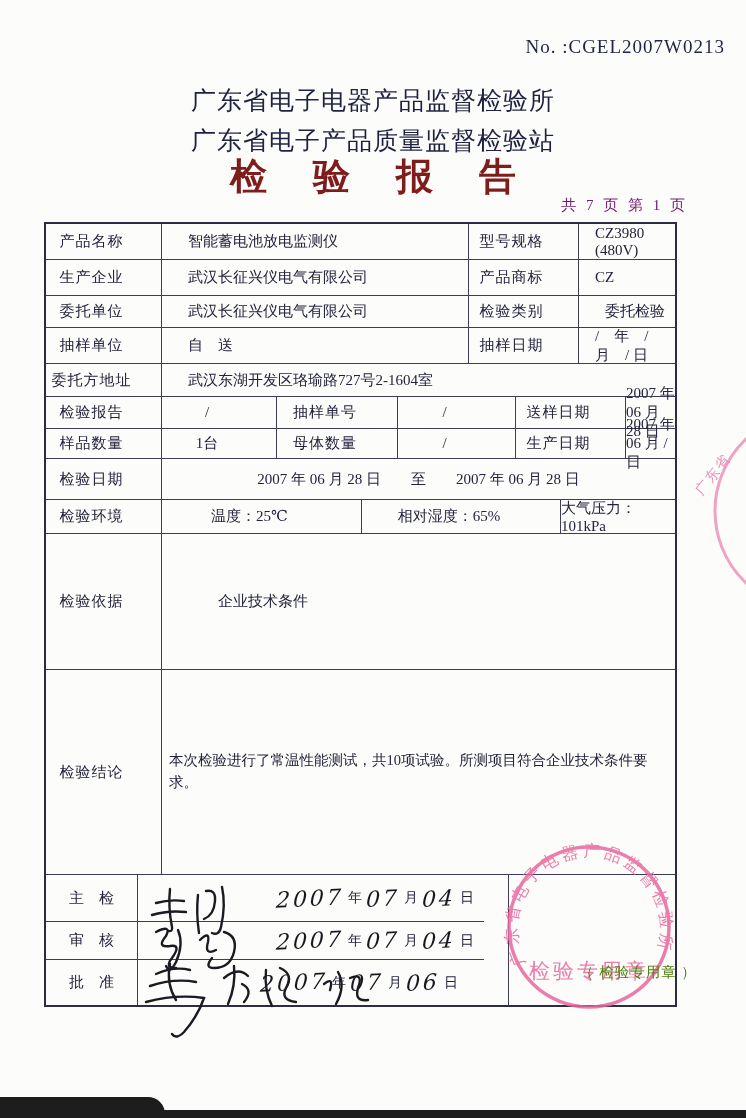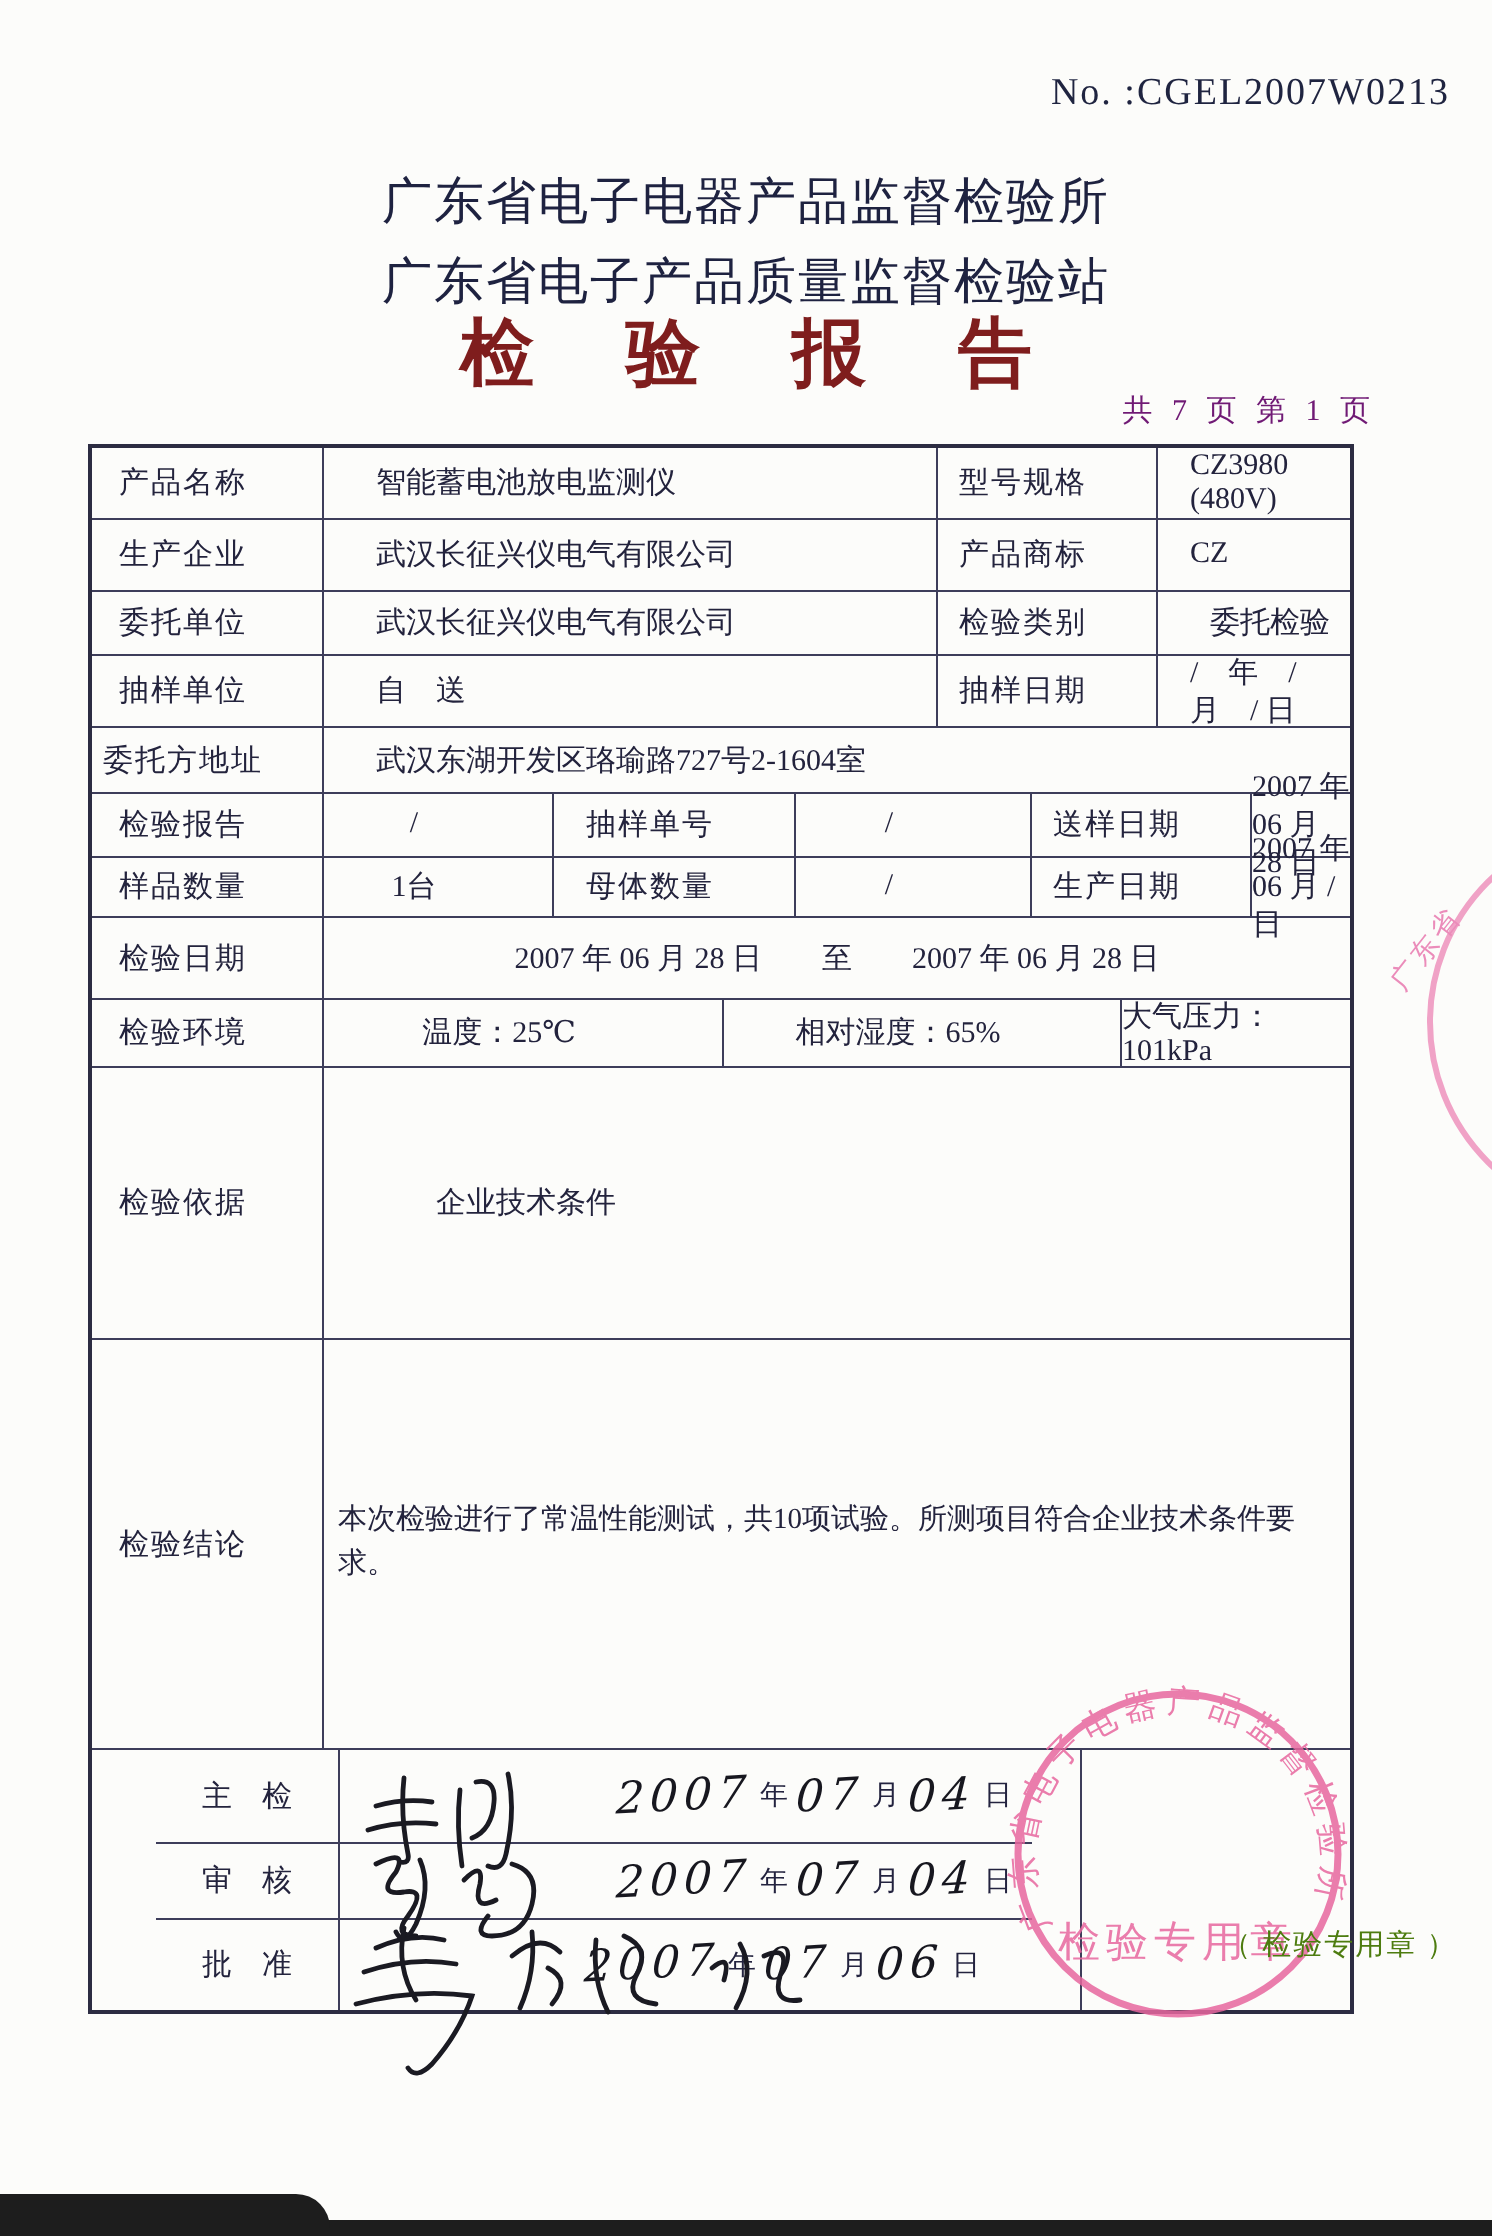--- a/index.html
+++ b/index.html
@@ -34,21 +34,21 @@
   .row:last-child { border-bottom: none; }
   .cell { border-left: 1px solid #3d3d5a; display: flex; align-items: center; font-size: 15px; }
   .cell:first-child { border-left: none; }
   .lbl { justify-content: center; letter-spacing: 1px; }
   .val { padding-left: 26px; }
   .ctr { justify-content: center; padding-left: 0; }
   .small-pad { padding-left: 16px; }
 
   .h36 { height: 36px; } .h32 { height: 32px; } .h33 { height: 33px; }
   .h30 { height: 30px; } .h41 { height: 41px; } .h34 { height: 34px; }
-  .h136 { height: 136px; } .h205 { height: 205px; } .h130 { height: 130px; margin-left: 32px; }
+  .h136 { height: 136px; } .h205 { height: 205px; } .h130 { height: 130px; }
 
   .w-l  { width: 91px; }
   .w-v1 { width: 283px; }
   .w-l2 { width: 86px; }
   .w-fx { flex: 1; }
   .w-b  { width: 91px; } .w-c { width: 97px; } .w-d { width: 94px; }
   .w-e1 { width: 176px; } .w-e2 { width: 175px; }
 
   .basis-val { align-items: center; padding-left: 56px; font-size: 15px; }
   .concl-val { padding-left: 7px; padding-right: 12px; font-size: 14.5px; line-height: 1.5; }

